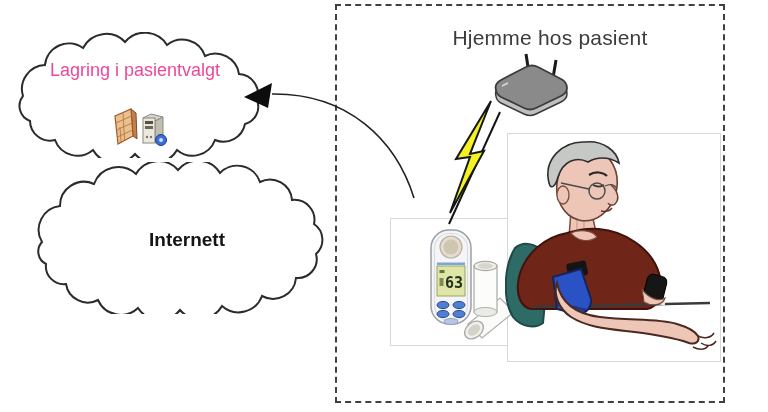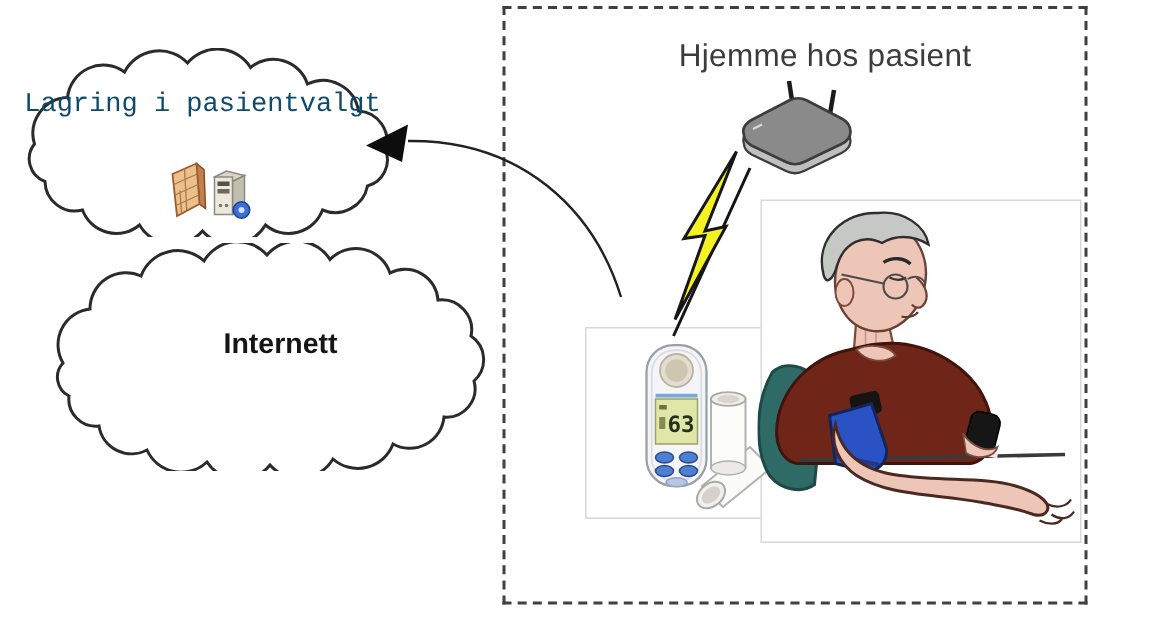--- a/index.html
+++ b/index.html
@@ -2,21 +2,21 @@
 <html><head>
 <meta charset="utf-8">
 <style>
   html,body{margin:0;padding:0;background:#fff;}
   #stage{
     position:relative;width:768px;height:404px;background:#ffffff;
     font-family:"Liberation Sans",sans-serif;overflow:hidden;
   }
   .abs{position:absolute;}
   .cloud-label{
-    text-align:center;color:#0c4a6e;font-size:18px;line-height:25px;font-family:Liberation Mono, monospace;
+    text-align:center;color:#ec4899;font-size:18px;line-height:25px;
   }
   .internet-label{
     text-align:center;color:#151515;font-size:19px;font-weight:bold;
   }
   #home-box{
     left:335px;top:4px;width:386px;height:395px;
     border:2px dashed #404040;background:transparent;
   }
   #home-title{
     left:398px;top:26px;width:304px;text-align:center;
@@ -58,21 +58,21 @@
     <rect x="8" y="15" width="8" height="3" fill="#6a675f"></rect>
     <circle cx="10" cy="26" r="1.2" fill="#777"></circle>
     <circle cx="14" cy="26" r="1.2" fill="#777"></circle>
     <circle cx="24" cy="29" r="5.5" fill="#3a6fd8" stroke="#1d3f86" stroke-width="1"></circle>
     <circle cx="24" cy="29" r="2" fill="#cfe0ff"></circle>
   </svg>
 
   <svg class="abs z10" style="left:26px;top:162px;" width="304" height="152" viewBox="0 0 304 152">
     <path d="M16,80 A24,24 0 0 1 34,44 A24,24 0 0 1 68,22 A26,26 0 0 1 110,12 A26,26 0 0 1 152,8 A26,26 0 0 1 194,11 A24,24 0 0 1 234,20 A22,22 0 0 1 266,38 A20,20 0 0 1 288,62 A19,19 0 0 1 290,92 A19,19 0 0 1 270,116 A23,23 0 0 1 236,134 A25,25 0 0 1 196,144 A26,26 0 0 1 154,148 A26,26 0 0 1 112,146 A25,25 0 0 1 72,138 A22,22 0 0 1 40,122 A18,18 0 0 1 20,102 A14,14 0 0 1 16,80 Z" fill="#ffffff" stroke="#2b2b2b" stroke-width="2"></path>
   </svg>
-  <div class="abs internet-label z20" style="left:87px;top:219px;width:200px;">Internett</div>
+  <div class="abs internet-label z20" style="left:87px;top:229px;width:200px;">Internett</div>
 
   <svg class="abs z30" style="left:488px;top:50px;" width="88" height="72" viewBox="0 0 88 72">
     <line x1="42" y1="30" x2="38" y2="4" stroke="#1a1a1a" stroke-width="3"></line>
     <line x1="64" y1="34" x2="68" y2="10" stroke="#1a1a1a" stroke-width="3"></line>
     <path d="M8,46 Q6,40 13,36 L38,23 Q44,20 50,23 L73,35 Q79,38 79,44 Q79,49 73,52 L48,64 Q42,67 36,64 L13,53 Q8,50 8,46 Z" fill="#bfbfbf" stroke="#3c3c3c" stroke-width="1.5"></path>
     <path d="M8,40 Q6,34 13,30 L38,17 Q44,14 50,17 L73,29 Q79,32 79,38 Q79,43 73,46 L48,58 Q42,61 36,58 L13,47 Q8,44 8,40 Z" fill="#8a8a8a" stroke="#3c3c3c" stroke-width="1.8"></path>
     <path d="M14,36 L20,33" stroke="#d9d9d9" stroke-width="1.5"></path>
   </svg>
 
   <svg class="abs z30" style="left:428px;top:228px;" width="46" height="100" viewBox="0 0 46 100">

